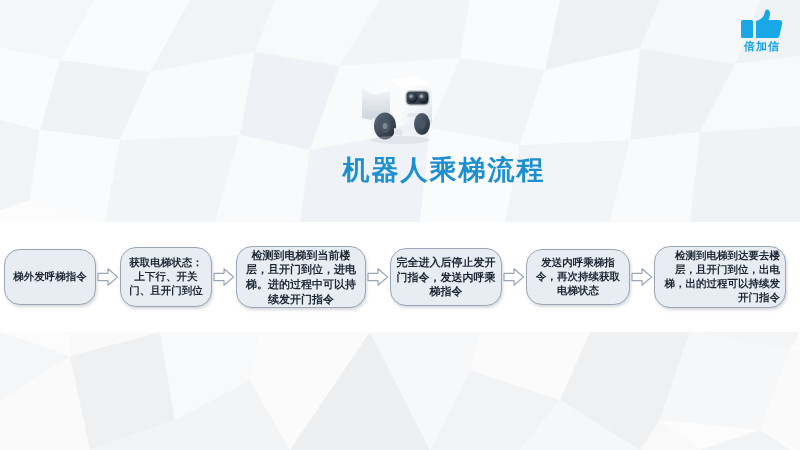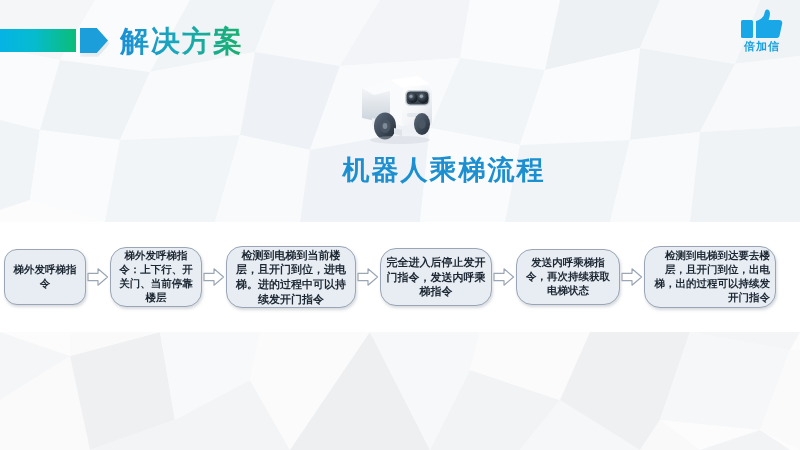--- a/index.html
+++ b/index.html
@@ -74,21 +74,21 @@
     border-radius:16px;
     box-shadow:1px 2px 3px rgba(120,130,145,0.30);
     color:#1c2733;
     display:flex;align-items:center;justify-content:center;
     text-align:center;
     box-sizing:border-box;
     font-weight:bold;
     line-height:1.32;
     padding:3px 5px;
   }
-  .node-0{width:82px;height:56px;font-size:10.5px;border-radius:13px;}
+  .node-0{width:92px;height:56px;font-size:10.5px;}
   .node-1{width:92px;height:60px;font-size:10.5px;}
   .node-2{width:130px;height:62px;font-size:11px;}
   .node-3{width:112px;height:58px;font-size:11px;}
   .node-4{width:104px;height:56px;font-size:10.5px;}
   .node-5{width:132px;height:62px;font-size:10.5px;text-align:right;}
 
   .arrow{
     width:24px;height:26px;flex:0 0 auto;
     display:flex;align-items:center;justify-content:center;
   }
@@ -148,26 +148,20 @@
       <polygon points="640,450 660,420 700,450" fill="#f9f9fa"></polygon>
       <polygon points="660,420 690,332 790,350 760,430" fill="#f6f7f9"></polygon>
       <polygon points="700,450 760,430 790,450" fill="#f2f3f5"></polygon>
       <polygon points="760,430 790,350 800,350 800,450" fill="#fafafb"></polygon>
       <polygon points="690,332 790,350 800,332" fill="#f4f5f7"></polygon>
     </g>
   </svg>
 
   <div class="white-band"></div>
 
-  <div class="header">
-    <div class="banner-arrow-shadow"></div>
-    <div class="banner-bar"></div>
-    <div class="banner-arrow"></div>
-    <div class="section-title">解决方案</div>
-  </div>
 
   <div class="logo">
     <svg class="logo-icon" viewBox="0 0 46 32">
       <rect x="2" y="12" width="12" height="18" rx="1.5" fill="#1aa7e8"></rect>
       <path d="M17 30 L17 13 C17 13 22 12 24.5 8 C26 5.5 25.5 1.5 28 1.5
                C31 1.5 31.5 5 30.5 9 L29.6 12 L40 12
                C42.4 12 43.6 13.6 43.2 15.4 L40.6 27.4
                C40.2 29.2 38.8 30 37 30 Z" fill="#1aa7e8"></path>
     </svg>
     <div class="logo-text">倍加信</div>
@@ -232,21 +226,21 @@
       <span>梯外发呼梯指令</span>
     </div>
 
     <div class="arrow">
       <svg viewBox="0 0 24 22" width="22" height="20">
         <path d="M1 7 L12 7 L12 2 L22.5 11 L12 20 L12 15 L1 15 Z" fill="#ffffff" stroke="#9aa6b5" stroke-width="1.3" stroke-linejoin="round"></path>
       </svg>
     </div>
 
     <div class="node node-1">
-      <span>梯外发呼梯指令：上下行、开关门、当前停靠楼层</span>
+      <span>获取电梯状态：上下行、开关门、且开门到位</span>
     </div>
 
     <div class="arrow">
       <svg viewBox="0 0 24 22" width="22" height="20">
         <path d="M1 7 L12 7 L12 2 L22.5 11 L12 20 L12 15 L1 15 Z" fill="#ffffff" stroke="#9aa6b5" stroke-width="1.3" stroke-linejoin="round"></path>
       </svg>
     </div>
 
     <div class="node node-2">
       <span>检测到电梯到当前楼层，且开门到位，进电梯。进的过程中可以持续发开门指令</span>

